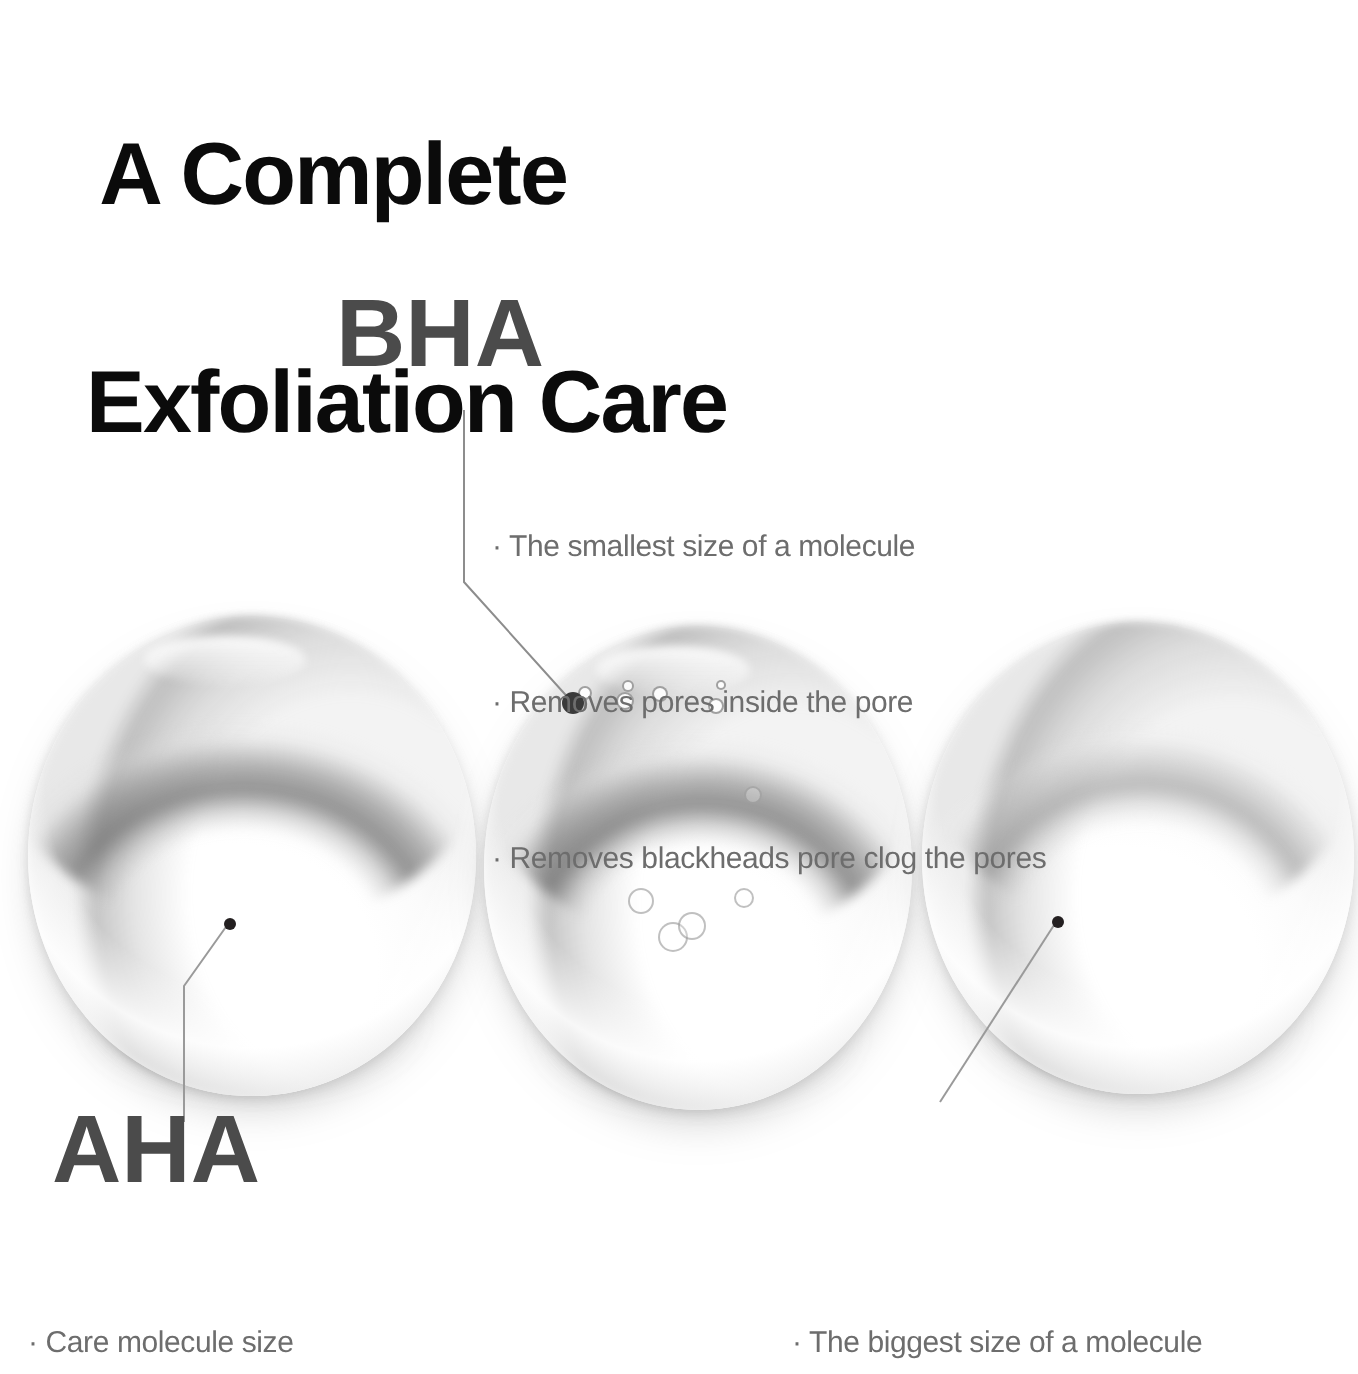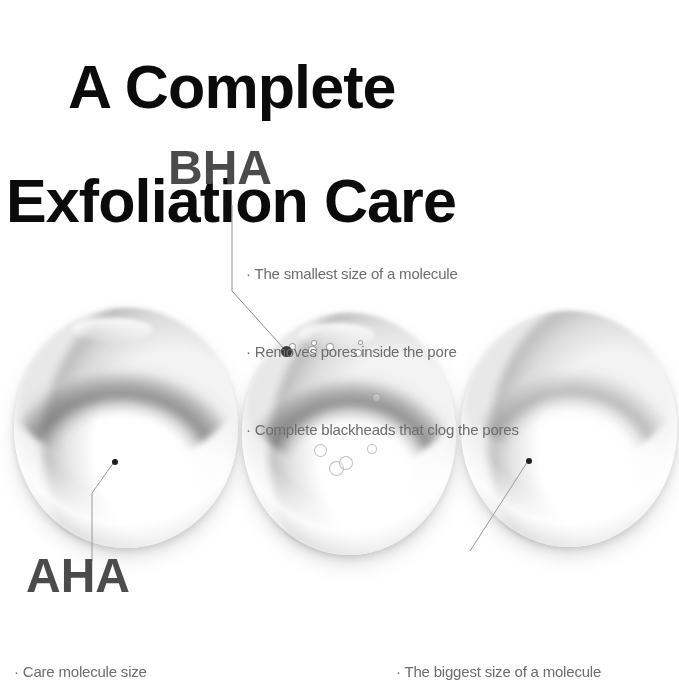--- a/index.html
+++ b/index.html
@@ -12,27 +12,27 @@
     position:relative;
     -webkit-font-smoothing:antialiased;
   }
   #stage{position:absolute;left:0;top:0;width:679px;height:687px;overflow:hidden;}
 
   
   .headline{
     position:absolute;left:6px;top:2px;
     font-family:"Liberation Sans", sans-serif;
     font-weight:700;
-    font-size:61px;
+    font-size:44px;
     line-height:57px;
     letter-spacing:-0.9px;
     color:#0b0b0b;
     white-space:pre;
   }
-  .headline .l2{display:block;}
+  .headline .l2{display:block;margin-left:37px;}
 
   
   .acronym{
     position:absolute;
     font-family:"Liberation Sans", sans-serif;
     font-weight:700;
     font-size:48px;
     letter-spacing:0px;
     color:#4b4b4b;
     white-space:pre;
@@ -221,21 +221,21 @@
   <div class="marker" id="marker-aha"></div>
   <div class="marker" id="marker-bha"></div>
   <div class="marker" id="marker-pha"></div>
 
   <div class="acronym" id="bha-title">BHA</div>
   <div class="acronym" id="aha-title">AHA</div>
 
   <div class="bullets" id="bha-bullets">
     <span class="row">· The smallest size of a molecule</span>
     <span class="row">· Removes pores inside the pore</span>
-    <span class="row">· Complete blackheads that clog the pores</span>
+    <span class="row">· Removes blackheads pore clog the pores</span>
   </div>
 
   <div class="bullets" id="aha-bullets">
     <span class="row">· Care molecule size</span>
     
     
   </div>
 
   <div class="bullets" id="pha-bullets">
     <span class="row">· The biggest size of a molecule</span>

